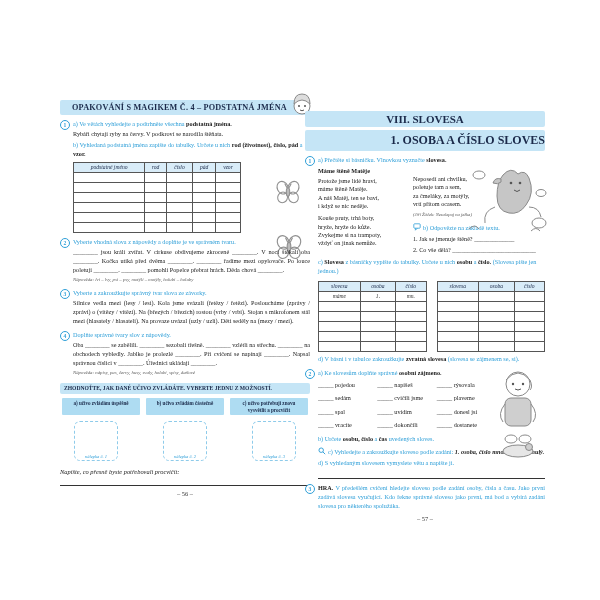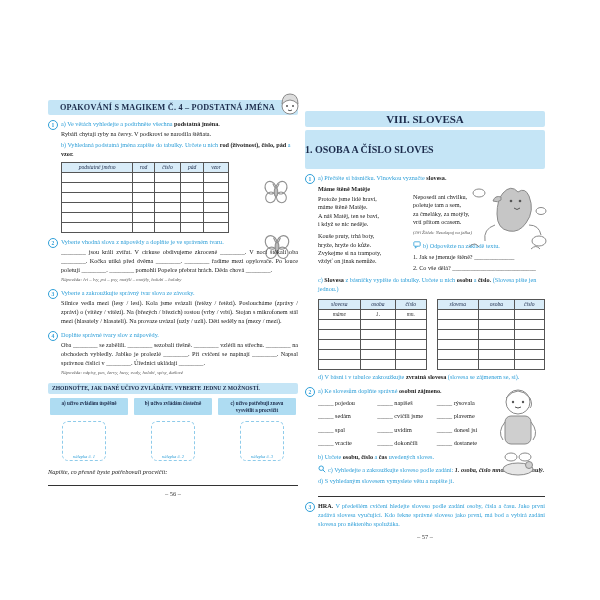--- a/index.html
+++ b/index.html
@@ -1,25 +1,25 @@
 <!DOCTYPE html>
 <html><head>
 <meta charset="utf-8">
 <style>
   html,body{margin:0;padding:0;background:#fff;}
   .canvas{position:relative;width:600px;height:600px;background:#ffffff;overflow:hidden;
           font-family:"Liberation Serif",serif;color:#222;}
   .page{position:absolute;}
-  #pageL{left:48px;top:100px;width:250px;}
+  #pageL{left:60px;top:100px;width:250px;}
   #pageR{left:305px;top:111px;width:240px;}
 
   .band{background:#c5e5f6;color:#1b2a4a;font-weight:bold;border-radius:2px;}
   .hdrL{font-size:8.2px;padding:3px 4px 3px 12px;position:relative;letter-spacing:.2px;}
   .hdrR1{font-size:11px;text-align:center;padding:2px 0;}
-  .hdrR2{font-size:10px;text-align:left;padding:14px 0;margin-top:3px;}
+  .hdrR2{font-size:12px;text-align:right;padding:3px 0;margin-top:3px;}
 
   .ex{position:relative;padding-left:13px;margin-top:5px;font-size:6.2px;line-height:1.45;}
   .marker{position:absolute;left:0;top:0;width:8px;height:8px;border:1px solid #2f9fd8;
           border-radius:50%;color:#2f9fd8;font-size:5.6px;line-height:8px;text-align:center;
           font-weight:bold;background:#fff;}
   .p-b{color:#2f9fd8;}
   .p-k{color:#222;font-weight:bold;}
   .p-ki{color:#222;font-weight:bold;font-style:italic;}
   .sent{color:#222;margin-top:1px;}
   .fill{color:#222;margin-top:1px;text-align:justify;}

